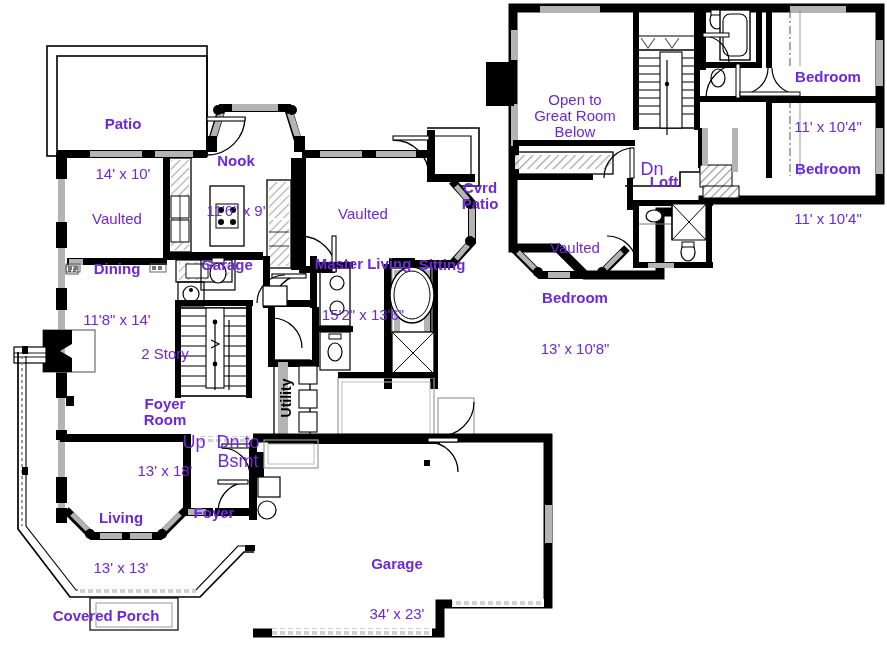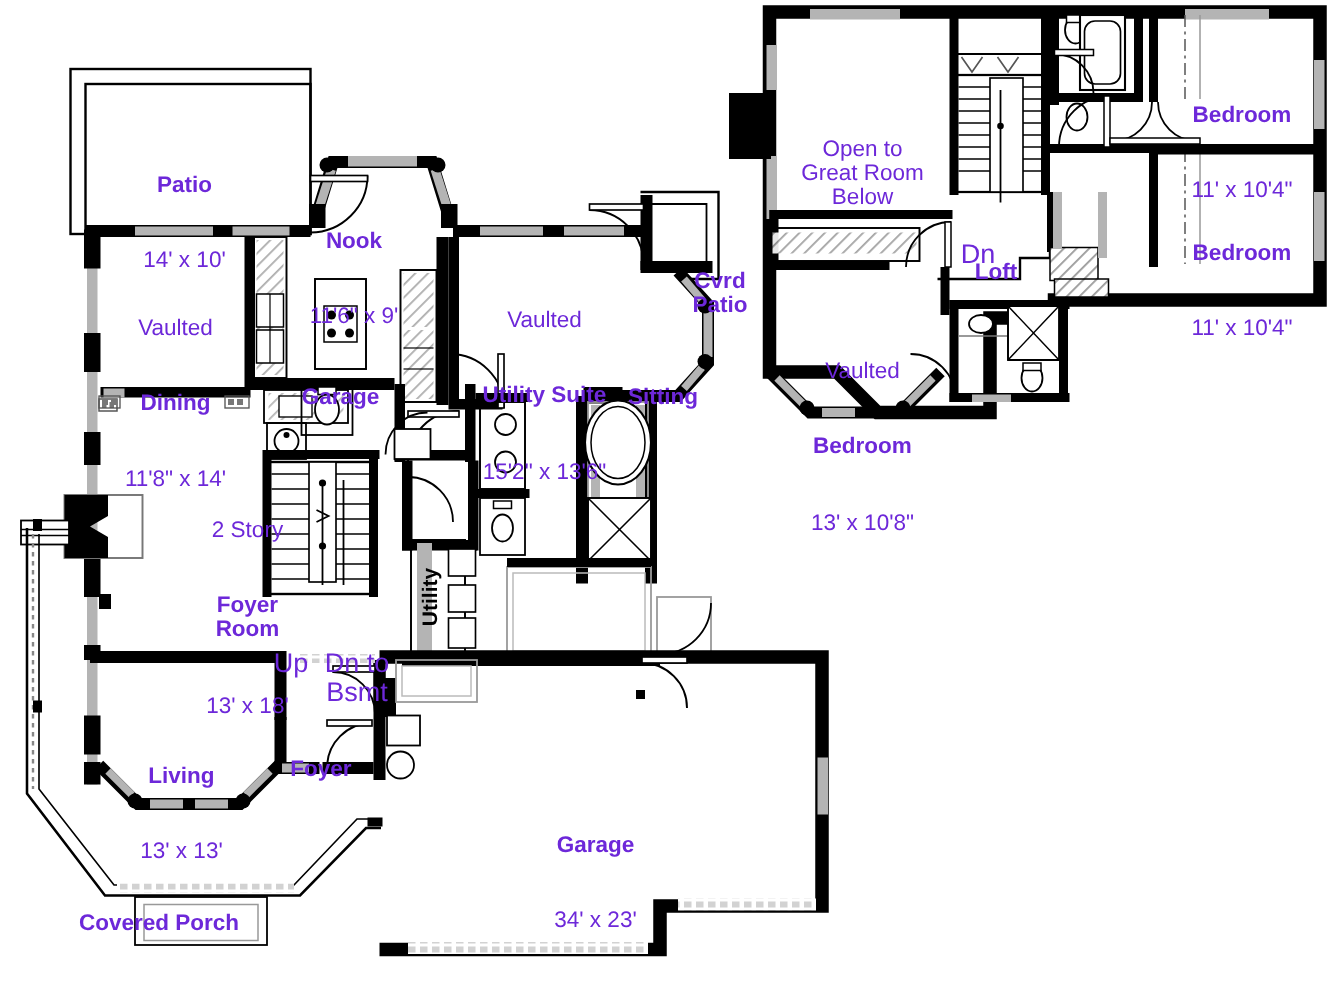--- a/index.html
+++ b/index.html
@@ -542,21 +542,21 @@
     <span class="ln rm-name">Dining</span>
     <span class="ln rm-dim">11'8" x 14'</span>
   </div>
 
   <div class="label" style="left:227px; top:222px;">
     <span class="ln rm-name">Garage</span>
   </div>
 
   <div class="label" style="left:363px; top:171px;">
     <span class="ln rm-pre">Vaulted</span>
-    <span class="ln rm-name">Utility Suite</span>
+    <span class="ln rm-name">Master Living</span>
     <span class="ln rm-dim">15'2" x 13'6"</span>
   </div>
 
   <div class="label" style="left:432px; top:145px;margin-left:48px;">
     <span class="ln rm-name">Cvrd
 Patio</span>
   </div>
 
   <div class="label" style="left:442px; top:222px;">
     <span class="ln rm-name">Sitting</span>

